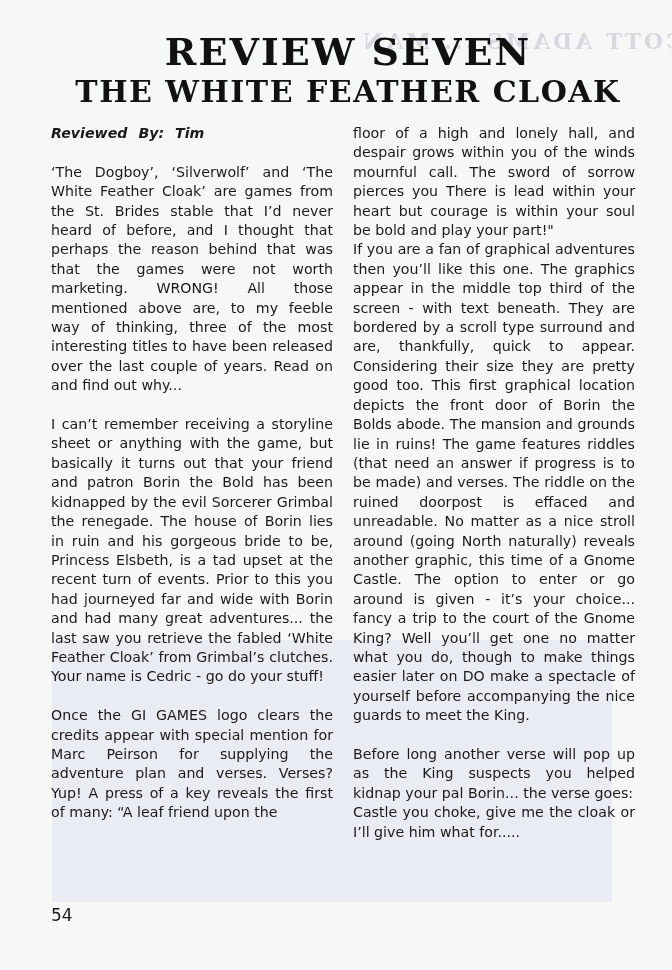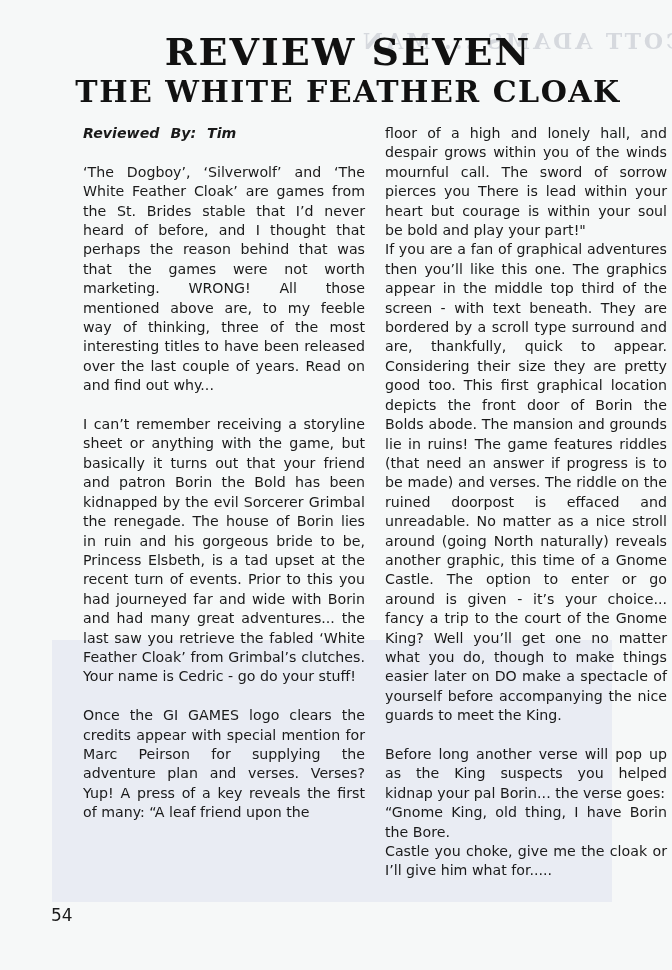--- a/index.html
+++ b/index.html
@@ -23,21 +23,20 @@
       position: absolute; left: 0; width: 672px; text-align: center;
       font-family: "DejaVu Serif", serif; font-weight: bold; color: #111;
       letter-spacing: 1px;
     }
     .title-main { top: 30px; font-size: 38px; line-height: 44px; letter-spacing: 2px; }
     .title-sub { top: 78px; font-size: 30px; line-height: 28px; letter-spacing: 1.5px; }
     .col {
       position: absolute; top: 124px; width: 282px;
       font-family: "DejaVu Sans", sans-serif; font-size: 14.2px; line-height: 19.4px;
       text-align: justify;
-      margin-left: 32px;
     }
     .col-left { left: 39px; }
     .col-right { left: 341px; }
     .col p { margin: 0; }
     .byline { font-weight: bold; font-style: italic; word-spacing: 6px; margin-bottom: 19.4px !important; }
     .it { }
     .heading { font-weight: bold; letter-spacing: 1px; }
     .gap { height: 19.4px; }
     .page-number {
       position: absolute; left: 39px; top: 905px;
@@ -61,18 +60,17 @@
     <p>I can’t remember receiving a storyline sheet or anything with the game, but basically it turns out that your friend and patron Borin the Bold has been kidnapped by the evil Sorcerer Grimbal the renegade. The house of Borin lies in ruin and his gorgeous bride to be, Princess Elsbeth, is a tad upset at the recent turn of events. Prior to this you had journeyed far and wide with Borin and had many great adventures... the last saw you retrieve the fabled ‘White Feather Cloak’ from Grimbal’s clutches. Your name is Cedric - go do your stuff!</p>
     <div class="gap"></div>
     <p><span>Once the GI GAMES logo clears the credits appear with special mention for Marc Peirson for supplying the adventure plan and verses. Verses? Yup! A press of a key reveals the first of many: </span><span class="it">“A leaf friend upon the</span></p>
   </div>
 
   <div class="col col-right">
     <p class="it">floor of a high and lonely hall, and despair grows within you of the winds mournful call. The sword of sorrow pierces you There is lead within your heart but courage is within your soul be bold and play your part!"</p>
     <p>If you are a fan of graphical adventures then you’ll like this one. The graphics appear in the middle top third of the screen - with text beneath. They are bordered by a scroll type surround and are, thankfully, quick to appear. Considering their size they are pretty good too. This first graphical location depicts the front door of Borin the Bolds abode. The mansion and grounds lie in ruins! The game features riddles (that need an answer if progress is to be made) and verses. The riddle on the ruined doorpost is effaced and unreadable. No matter as a nice stroll around (going North naturally) reveals another graphic, this time of a Gnome Castle. The option to enter or go around is given - it’s your choice... fancy a trip to the court of the Gnome King? Well you’ll get one no matter what you do, though to make things easier later on DO make a spectacle of yourself before accompanying the nice guards to meet the King.</p>
     <div class="gap"></div>
     <p>Before long another verse will pop up as the King suspects you helped kidnap your pal Borin... the verse goes:</p>
-    <p class="it">“Gnome King, old thing, I have Borin the Bore.</p>
     <p class="it">Castle you choke, give me the cloak or I’ll give him what for.....</p>
   </div>
 
   <div class="page-number">54</div>
 </div>
 
 </body></html>

